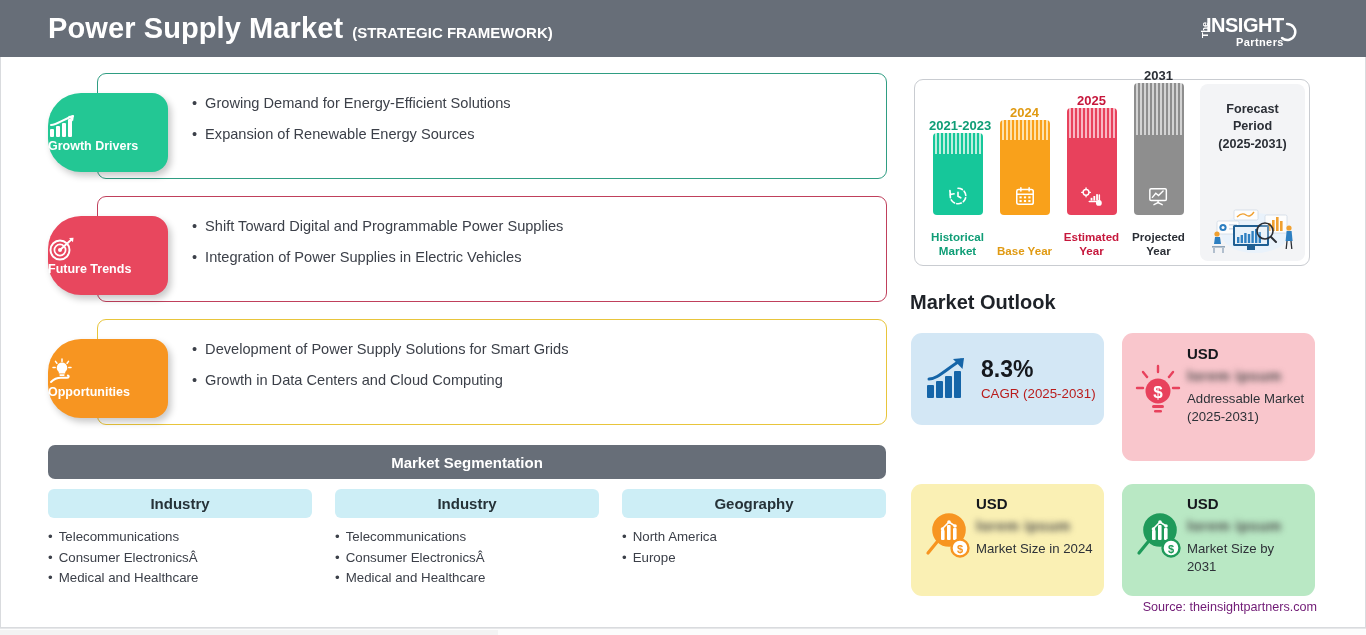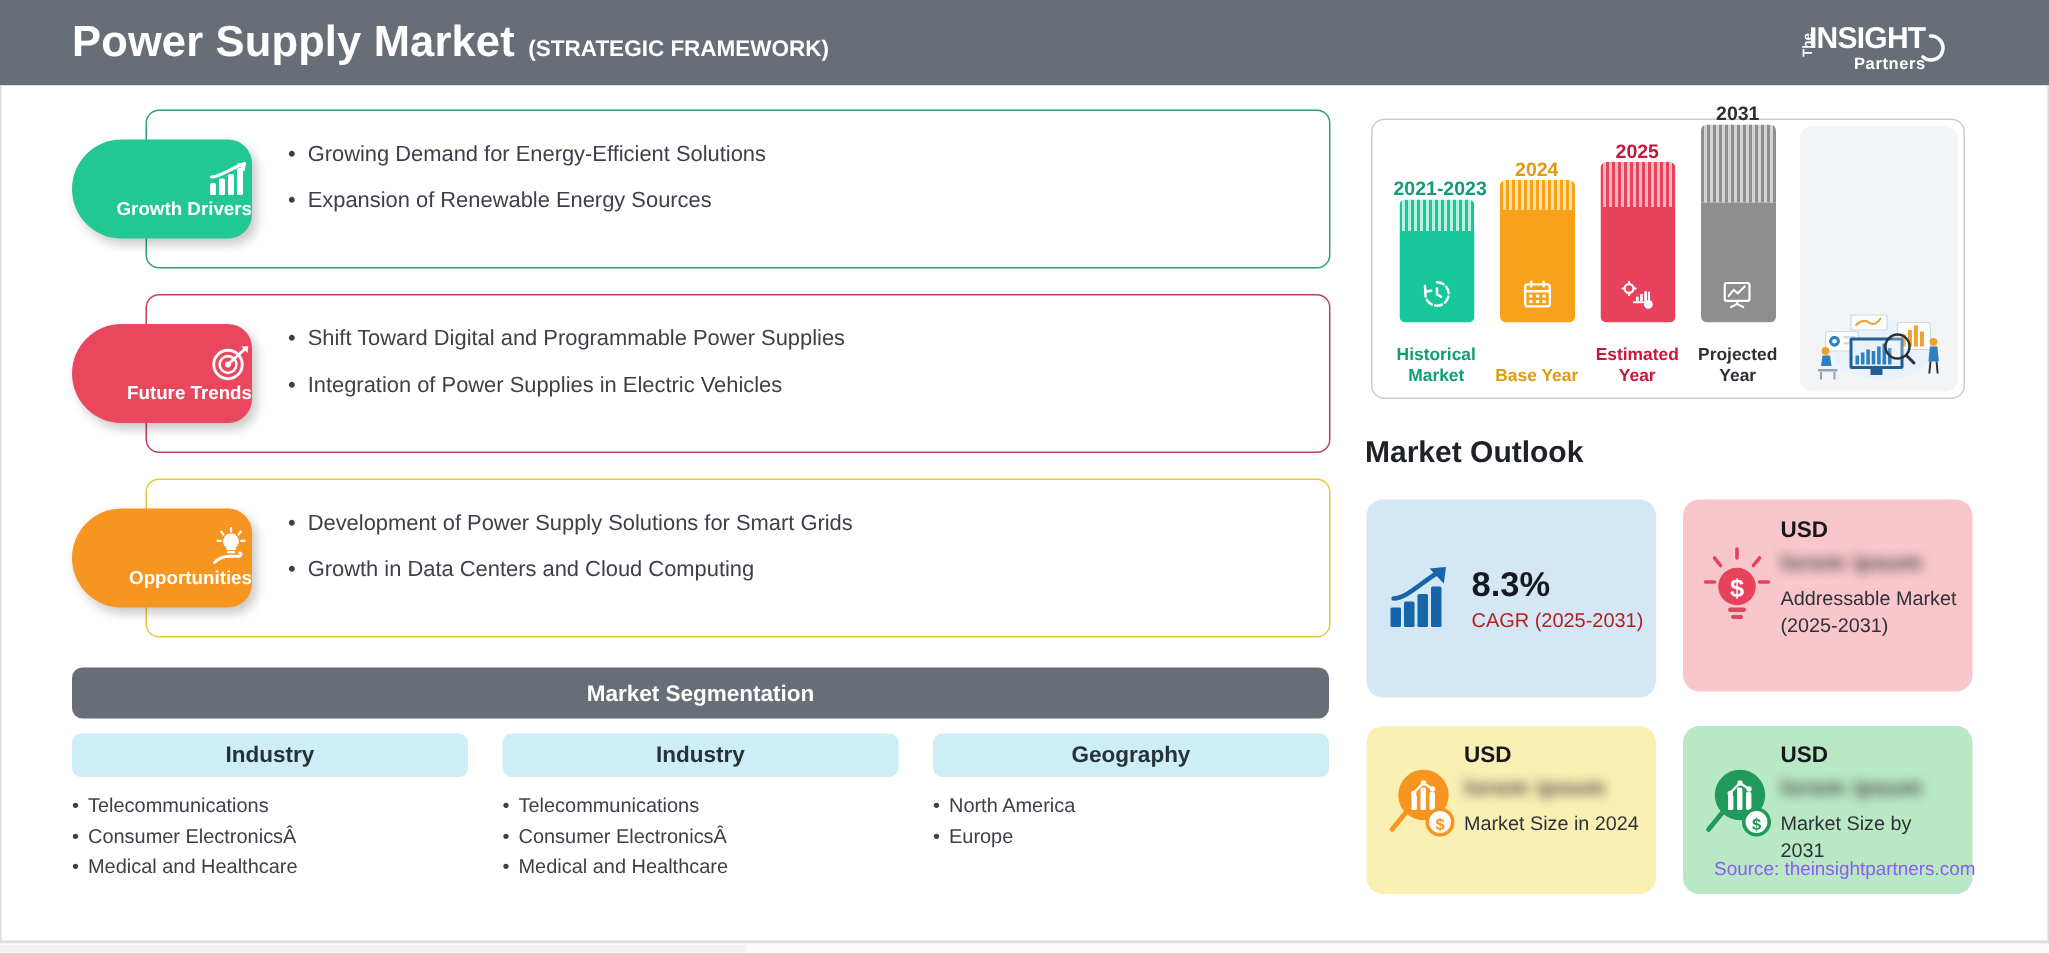--- a/index.html
+++ b/index.html
@@ -34,23 +34,23 @@
   
   .pillar { position: absolute; }
   .pillar-box {
     position: absolute; left: 97px; width: 790px;
     border: 1.4px solid #2f9d82; border-radius: 9px; background: #fff;
   }
   .pillar-box.red    { border-color: #c0405c; }
   .pillar-box.orange { border-color: #e8c53b; }
 
   .badge {
-    position: absolute; left: 48px; width: 120px; height: 66px;
+    position: absolute; left: 48px; width: 120px; height: 79px;
     border-radius: 33px 16px 16px 33px;
-    display: flex; flex-direction: column; align-items: flex-end; justify-content: center;
+    display: flex; flex-direction: column; align-items: flex-start; justify-content: center;
     box-shadow: 3px 4px 7px rgba(0,0,0,.22);
     z-index: 4;
   }
   .badge.green  { background: #23c794; }
   .badge.red    { background: #e8475e; }
   .badge.orange { background: #f79521; }
   .badge-icon { height: 26px; display: flex; align-items: flex-end; justify-content: center; }
   .badge-label {
     color: #fff; font-size: 12.5px; font-weight: bold; line-height: 1.1;
     margin-top: 2px; white-space: nowrap;
@@ -119,21 +119,21 @@
   }
   .fc-illus { position: absolute; left: 3px; bottom: 6px; width: 99px; height: 62px; }
 
   
   .outlook-title {
     position: absolute; left: 910px; top: 291px;
     font-size: 20px; font-weight: bold; color: #1e2228;
   }
   .card { position: absolute; border-radius: 11px; }
   .card-cagr {
-    left: 911px; top: 333px; width: 193px; height: 132px; background: #d3e7f5;
+    left: 911px; top: 333px; width: 193px; height: 92px; background: #d3e7f5;
     display: flex; align-items: center;
   }
   .cagr-ico { margin-left: 14px; width: 46px; height: 44px; flex: none; }
   .cagr-text { margin-left: 10px; }
   .cagr-value { font-size: 23px; font-weight: bold; color: #15181d; line-height: 1.1; }
   .cagr-label { font-size: 13.3px; color: #b91c1c; margin-top: 4px; white-space: nowrap; }
 
   .card-tam  { left: 1122px; top: 333px; width: 193px; height: 128px; background: #f9c6cc; }
   .card-ms24 { left: 911px;  top: 484px; width: 193px; height: 112px; background: #faf0b4; }
   .card-ms31 { left: 1122px; top: 484px; width: 193px; height: 112px; background: #b9e8c4; }
@@ -143,22 +143,22 @@
   .mini-body { position: absolute; left: 65px; right: 9px; top: 12px; }
   .card-ms24 .mini-body, .card-ms31 .mini-body { top: 11px; }
   .mini-usd { font-size: 15px; font-weight: bold; color: #15181d; }
   .mini-blur {
     margin-top: 5px; font-size: 15px; font-weight: bold; color: #4a4a4a;
     filter: blur(3.4px); letter-spacing: .5px; user-select: none;
   }
   .mini-label { margin-top: 6px; font-size: 13.2px; color: #2e3238; line-height: 1.35; }
 
   .source {
-    position: absolute; right: 49px; top: 572px;
-    font-size: 12.6px; color: #8b5cf6; text-align: center;
+    position: absolute; right: 49px; top: 600px;
+    font-size: 12.6px; color: #701a75; text-align: center;
   }
 
   
   .scrollbar {
     position: absolute; left: 0; bottom: 0; width: 1366px; height: 7px;
     background: #fcfcfc; border-top: 1px solid #e6e7e9;
   }
   .scrollbar-thumb {
     position: absolute; left: 0; top: 1px; width: 498px; height: 5px;
     background: #f3f3f3;
@@ -376,20 +376,25 @@
                 <path d="M7.5 21.5 L12 19.2 L16.5 21.5" fill="none" stroke="#fff" stroke-width="1.5" stroke-linecap="round"></path>
               </svg>
             </span>
           </div>
         </div>
         <div class="bar-caption" style="color:#2b2f36;">Projected Year</div>
       </div>
     </div>
 
     <div class="fc-panel">
+      <div class="fc-title">
+        <div>Forecast</div>
+        <div>Period</div>
+        <div>(2025-2031)</div>
+      </div>
       <svg class="fc-illus" viewBox="0 0 99 62">
         <ellipse cx="52" cy="40" rx="34" ry="20" fill="#e9f2fb"></ellipse>
         <rect x="31" y="17" width="24" height="10" rx="1.5" fill="#fdfdfd" stroke="#cfd9e4" stroke-width=".8"></rect>
         <path d="M34 24 q5-5 9-2 t8-3" fill="none" stroke="#f0a030" stroke-width="1.4"></path>
         <rect x="14" y="28" width="22" height="13" rx="1.5" fill="#fdfdfd" stroke="#cfd9e4" stroke-width=".8"></rect>
         <circle cx="20" cy="34.5" r="3.6" fill="#2d7fc1"></circle>
           <circle cx="20" cy="34.5" r="1.5" fill="#fff"></circle>
         <rect x="26" y="31" width="8" height="1.6" fill="#d3dde8"></rect>
           <rect x="26" y="35" width="6" height="1.6" fill="#d3dde8"></rect>
         <rect x="62" y="22" width="22" height="18" rx="1.5" fill="#fdfdfd" stroke="#cfd9e4" stroke-width=".8"></rect>

